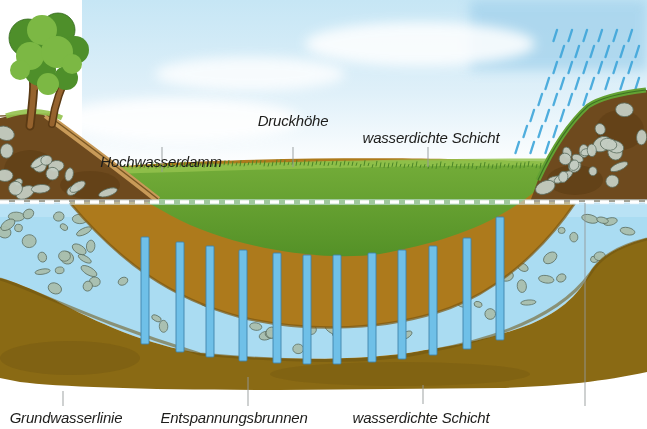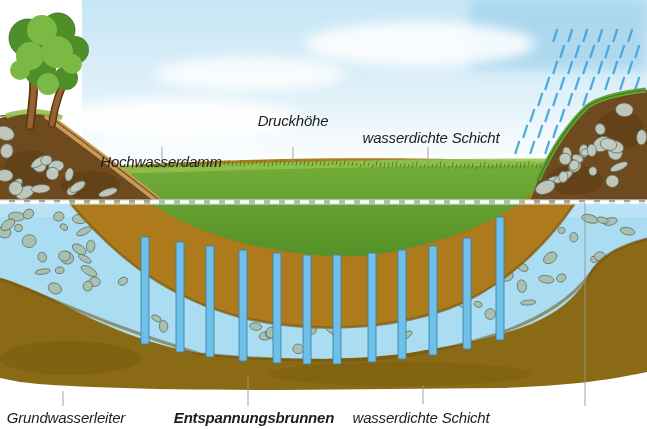--- a/index.html
+++ b/index.html
@@ -12,21 +12,21 @@
     position:absolute;transform:translateX(-50%);
     font:italic 15px "Liberation Sans",sans-serif;
     letter-spacing:-0.2px;
     color:var(--label_text,#1d1d1b);
     white-space:nowrap;z-index:5;
   }
   .lbl-hochwasserdamm{left:161px;top:129px;margin-top:24px;}
   .lbl-druckhoehe{left:293px;top:112px;font-style:italic;}
   .lbl-wds-oben{left:431px;top:129px;}
   .lbl-grundwasserleiter{left:66px;top:409px;}
-  .lbl-entspannungsbrunnen{left:254px;top:409px;font-weight:bold;}
+  .lbl-entspannungsbrunnen{left:234px;top:409px;}
   .lbl-wds-unten{left:421px;top:409px;}
   .lbl-grundwasserlinie{left:589px;top:409px;}
 </style>
 </head>
 <body>
 
 <div class="stage">
 
   <svg width="647" height="429" viewBox="0 0 647 429">
     <defs>
@@ -435,16 +435,16 @@
         <line x1="63" y1="391" x2="63" y2="406" stroke="var(--leader_line)" stroke-width="1" opacity="0.9"></line>
         <line x1="248" y1="377" x2="248" y2="406" stroke="var(--leader_line)" stroke-width="1" opacity="0.9"></line>
         <line x1="423" y1="385" x2="423" y2="404" stroke="var(--leader_line)" stroke-width="1" opacity="0.9"></line>
         <line x1="585" y1="203" x2="585" y2="406" stroke="var(--leader_line)" stroke-width="1" opacity="0.9"></line>
       </g>
   </svg>
 
   <div class="label lbl-hochwasserdamm">Hochwasserdamm</div>
   <div class="label lbl-druckhoehe">Druckhöhe</div>
   <div class="label lbl-wds-oben">wasserdichte Schicht</div>
-  <div class="label lbl-grundwasserleiter">Grundwasserleiter</div>
+  <div class="label lbl-grundwasserleiter">Grundwasserlinie</div>
   <div class="label lbl-entspannungsbrunnen">Entspannungsbrunnen</div>
   <div class="label lbl-wds-unten">wasserdichte Schicht</div>
 </div>
 
 </body></html>

